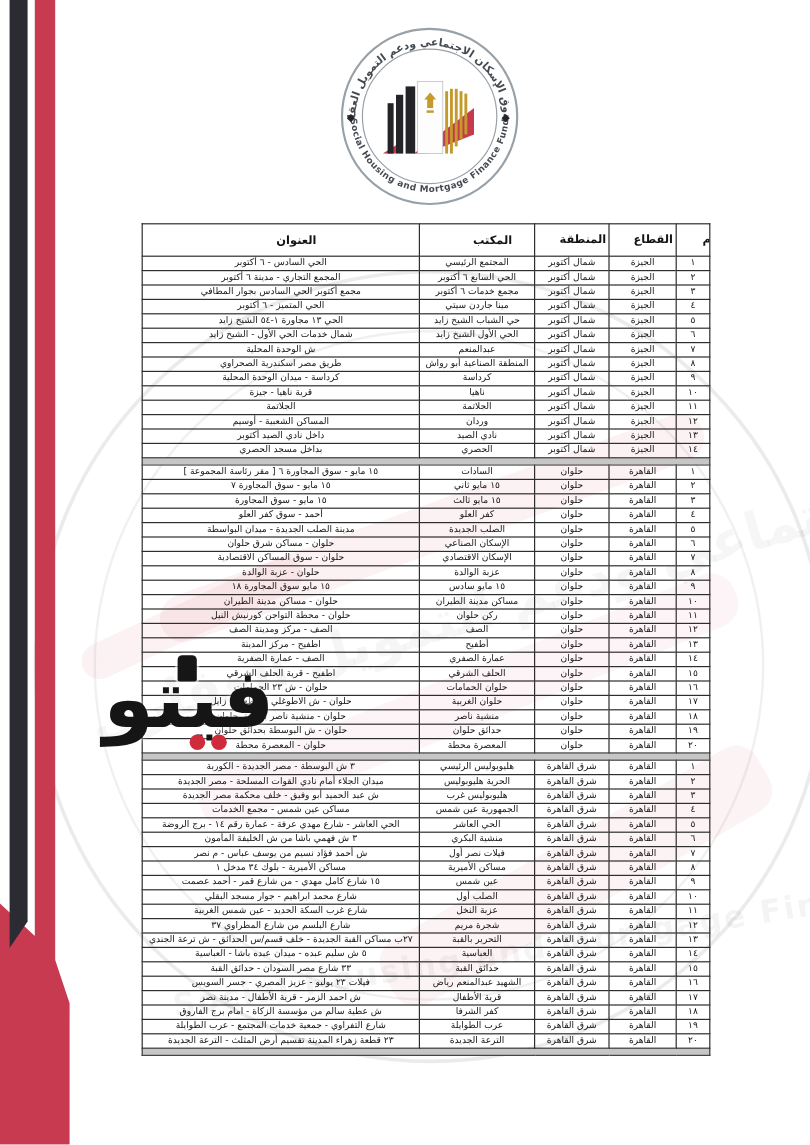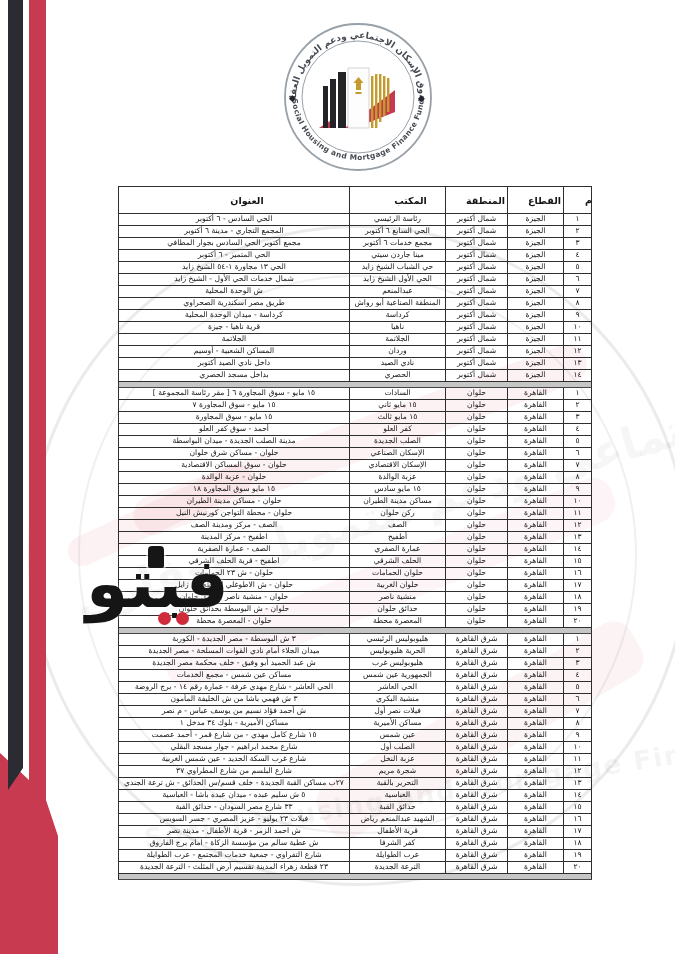--- a/index.html
+++ b/index.html
@@ -115,21 +115,21 @@
         <th>المنطقة</th>
         <th>المكتب</th>
         <th>العنوان</th>
       </tr>
     </thead>
     <tbody>
         <tr>
           <td>١</td>
           <td>الجيزة</td>
           <td>شمال أكتوبر</td>
-          <td>رئاسة الرئيسي</td>
+          <td>المجتمع الرئيسي</td>
           <td>الحي السادس - ٦ أكتوبر</td>
         </tr>
         <tr>
           <td>٢</td>
           <td>الجيزة</td>
           <td>شمال أكتوبر</td>
           <td>الحي السابع ٦ أكتوبر</td>
           <td>المجمع التجاري - مدينة ٦ أكتوبر</td>
         </tr>
         <tr>

